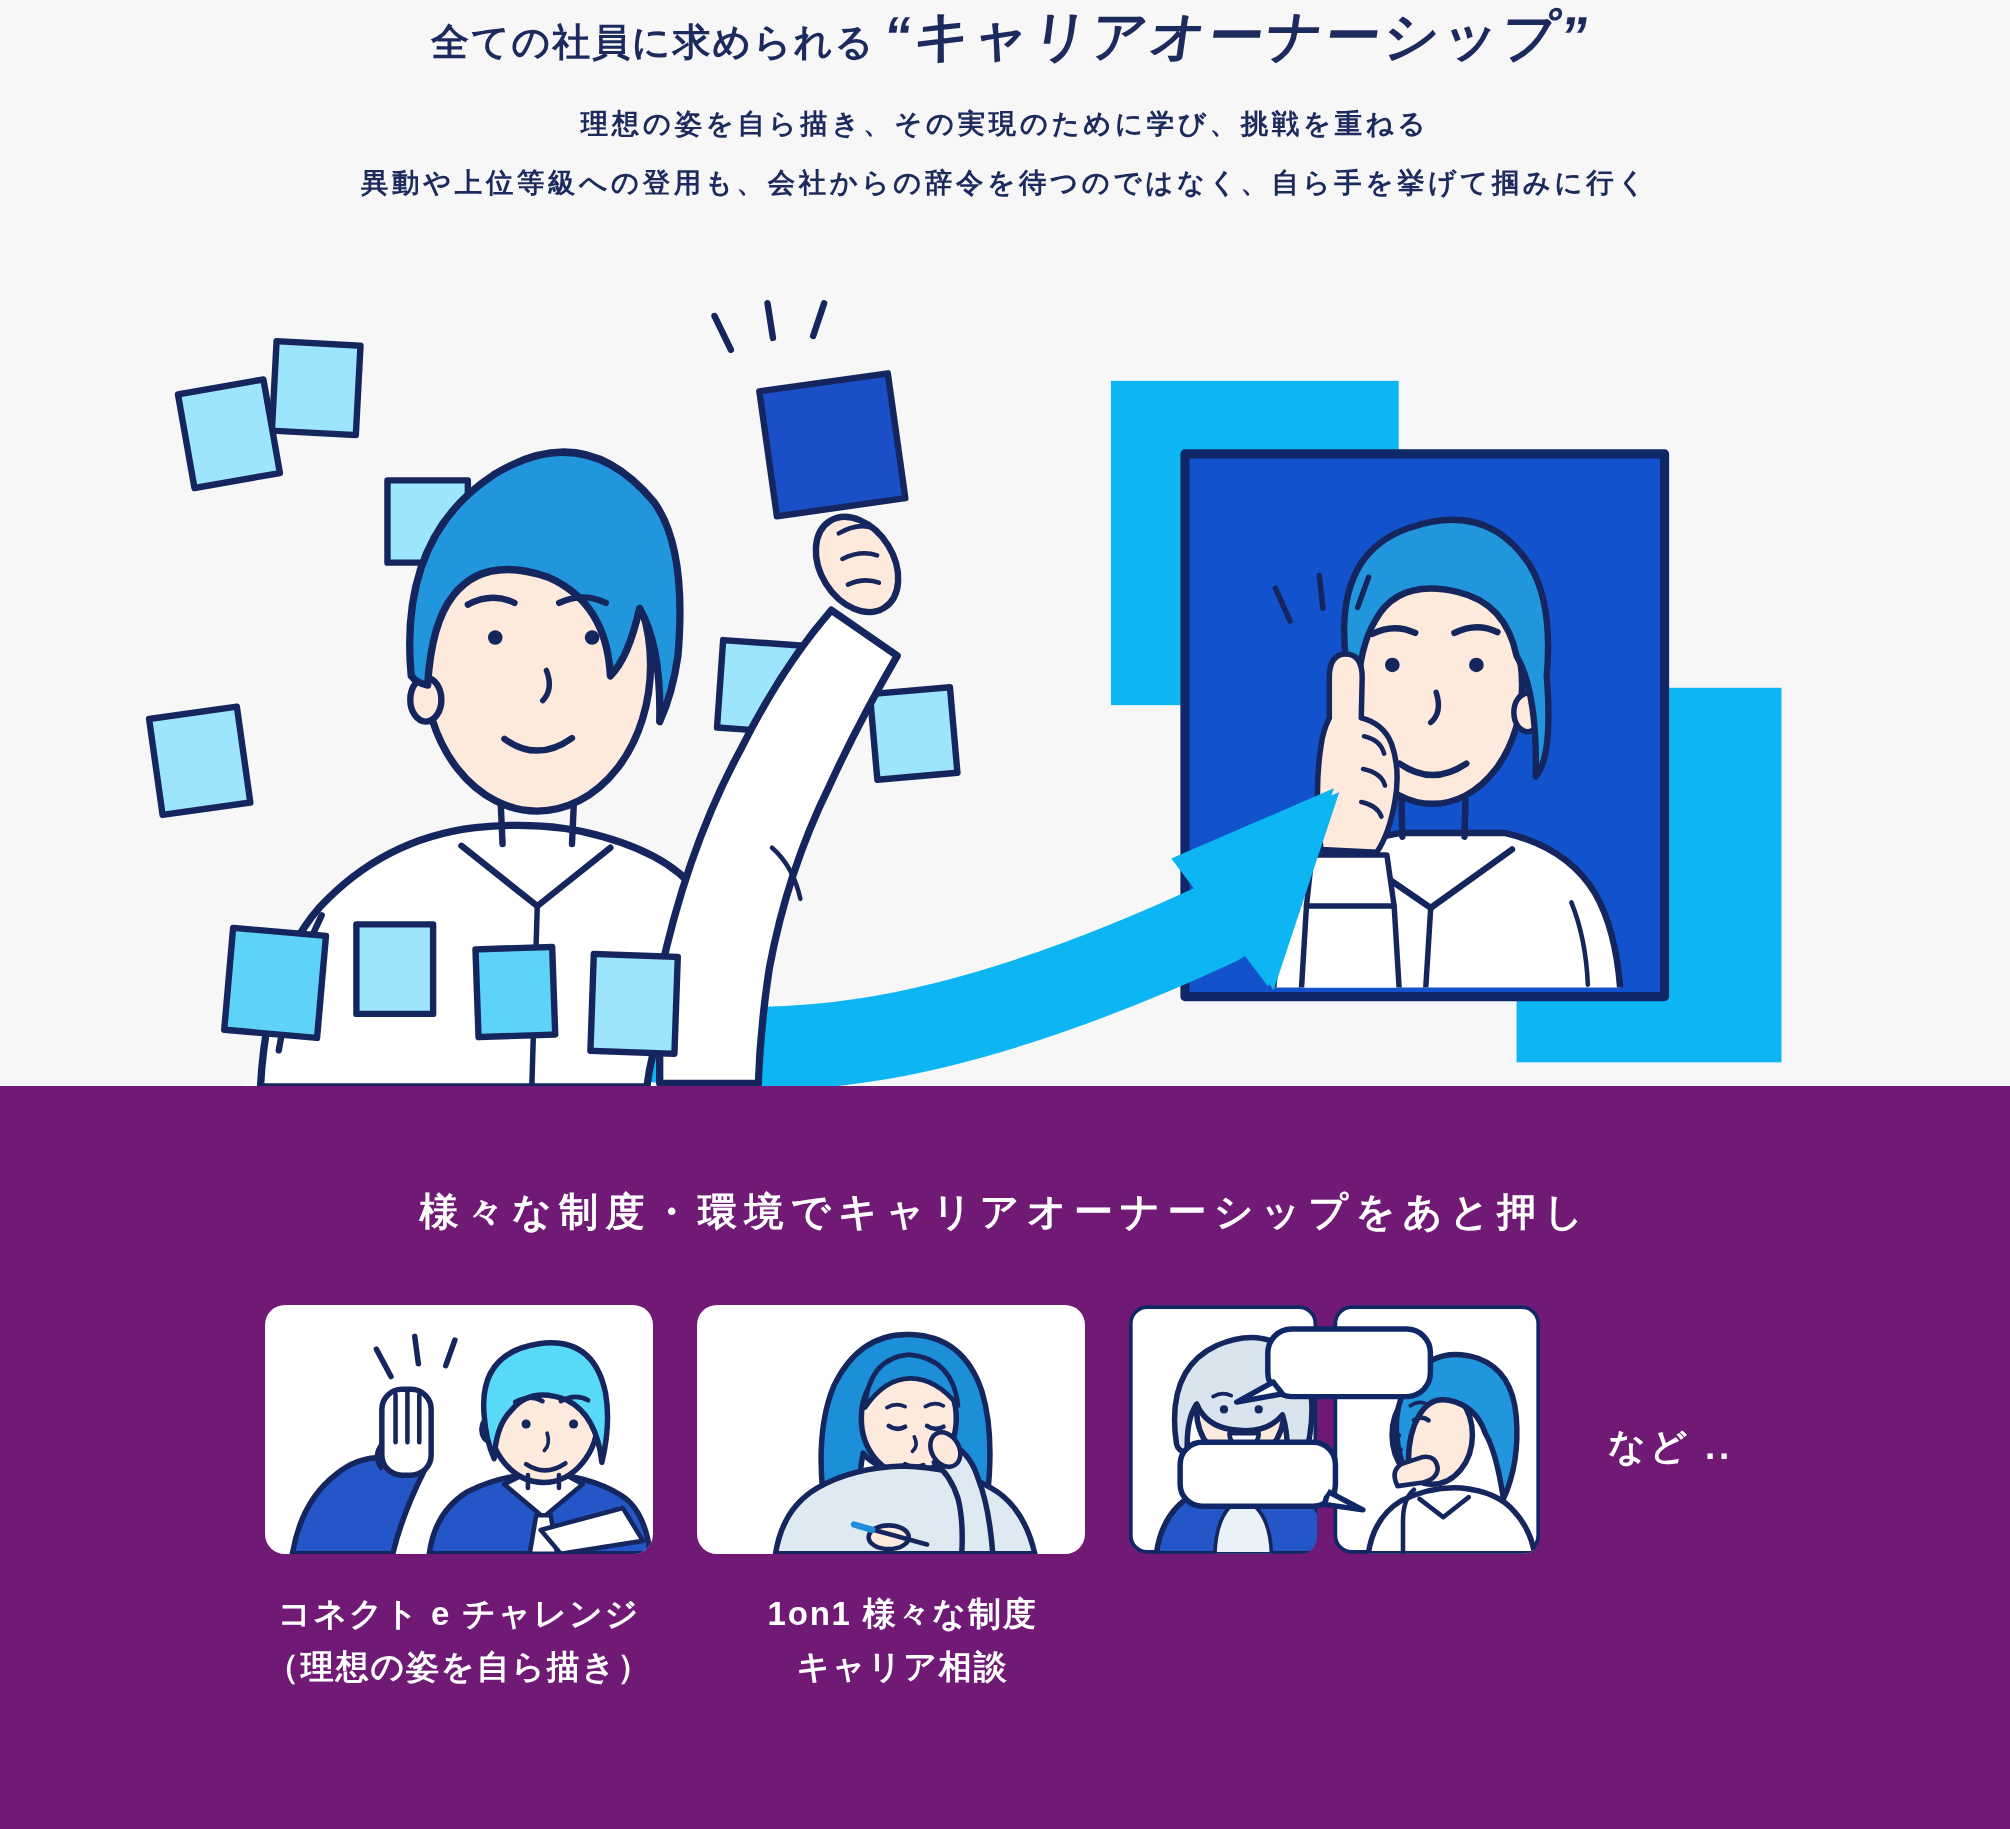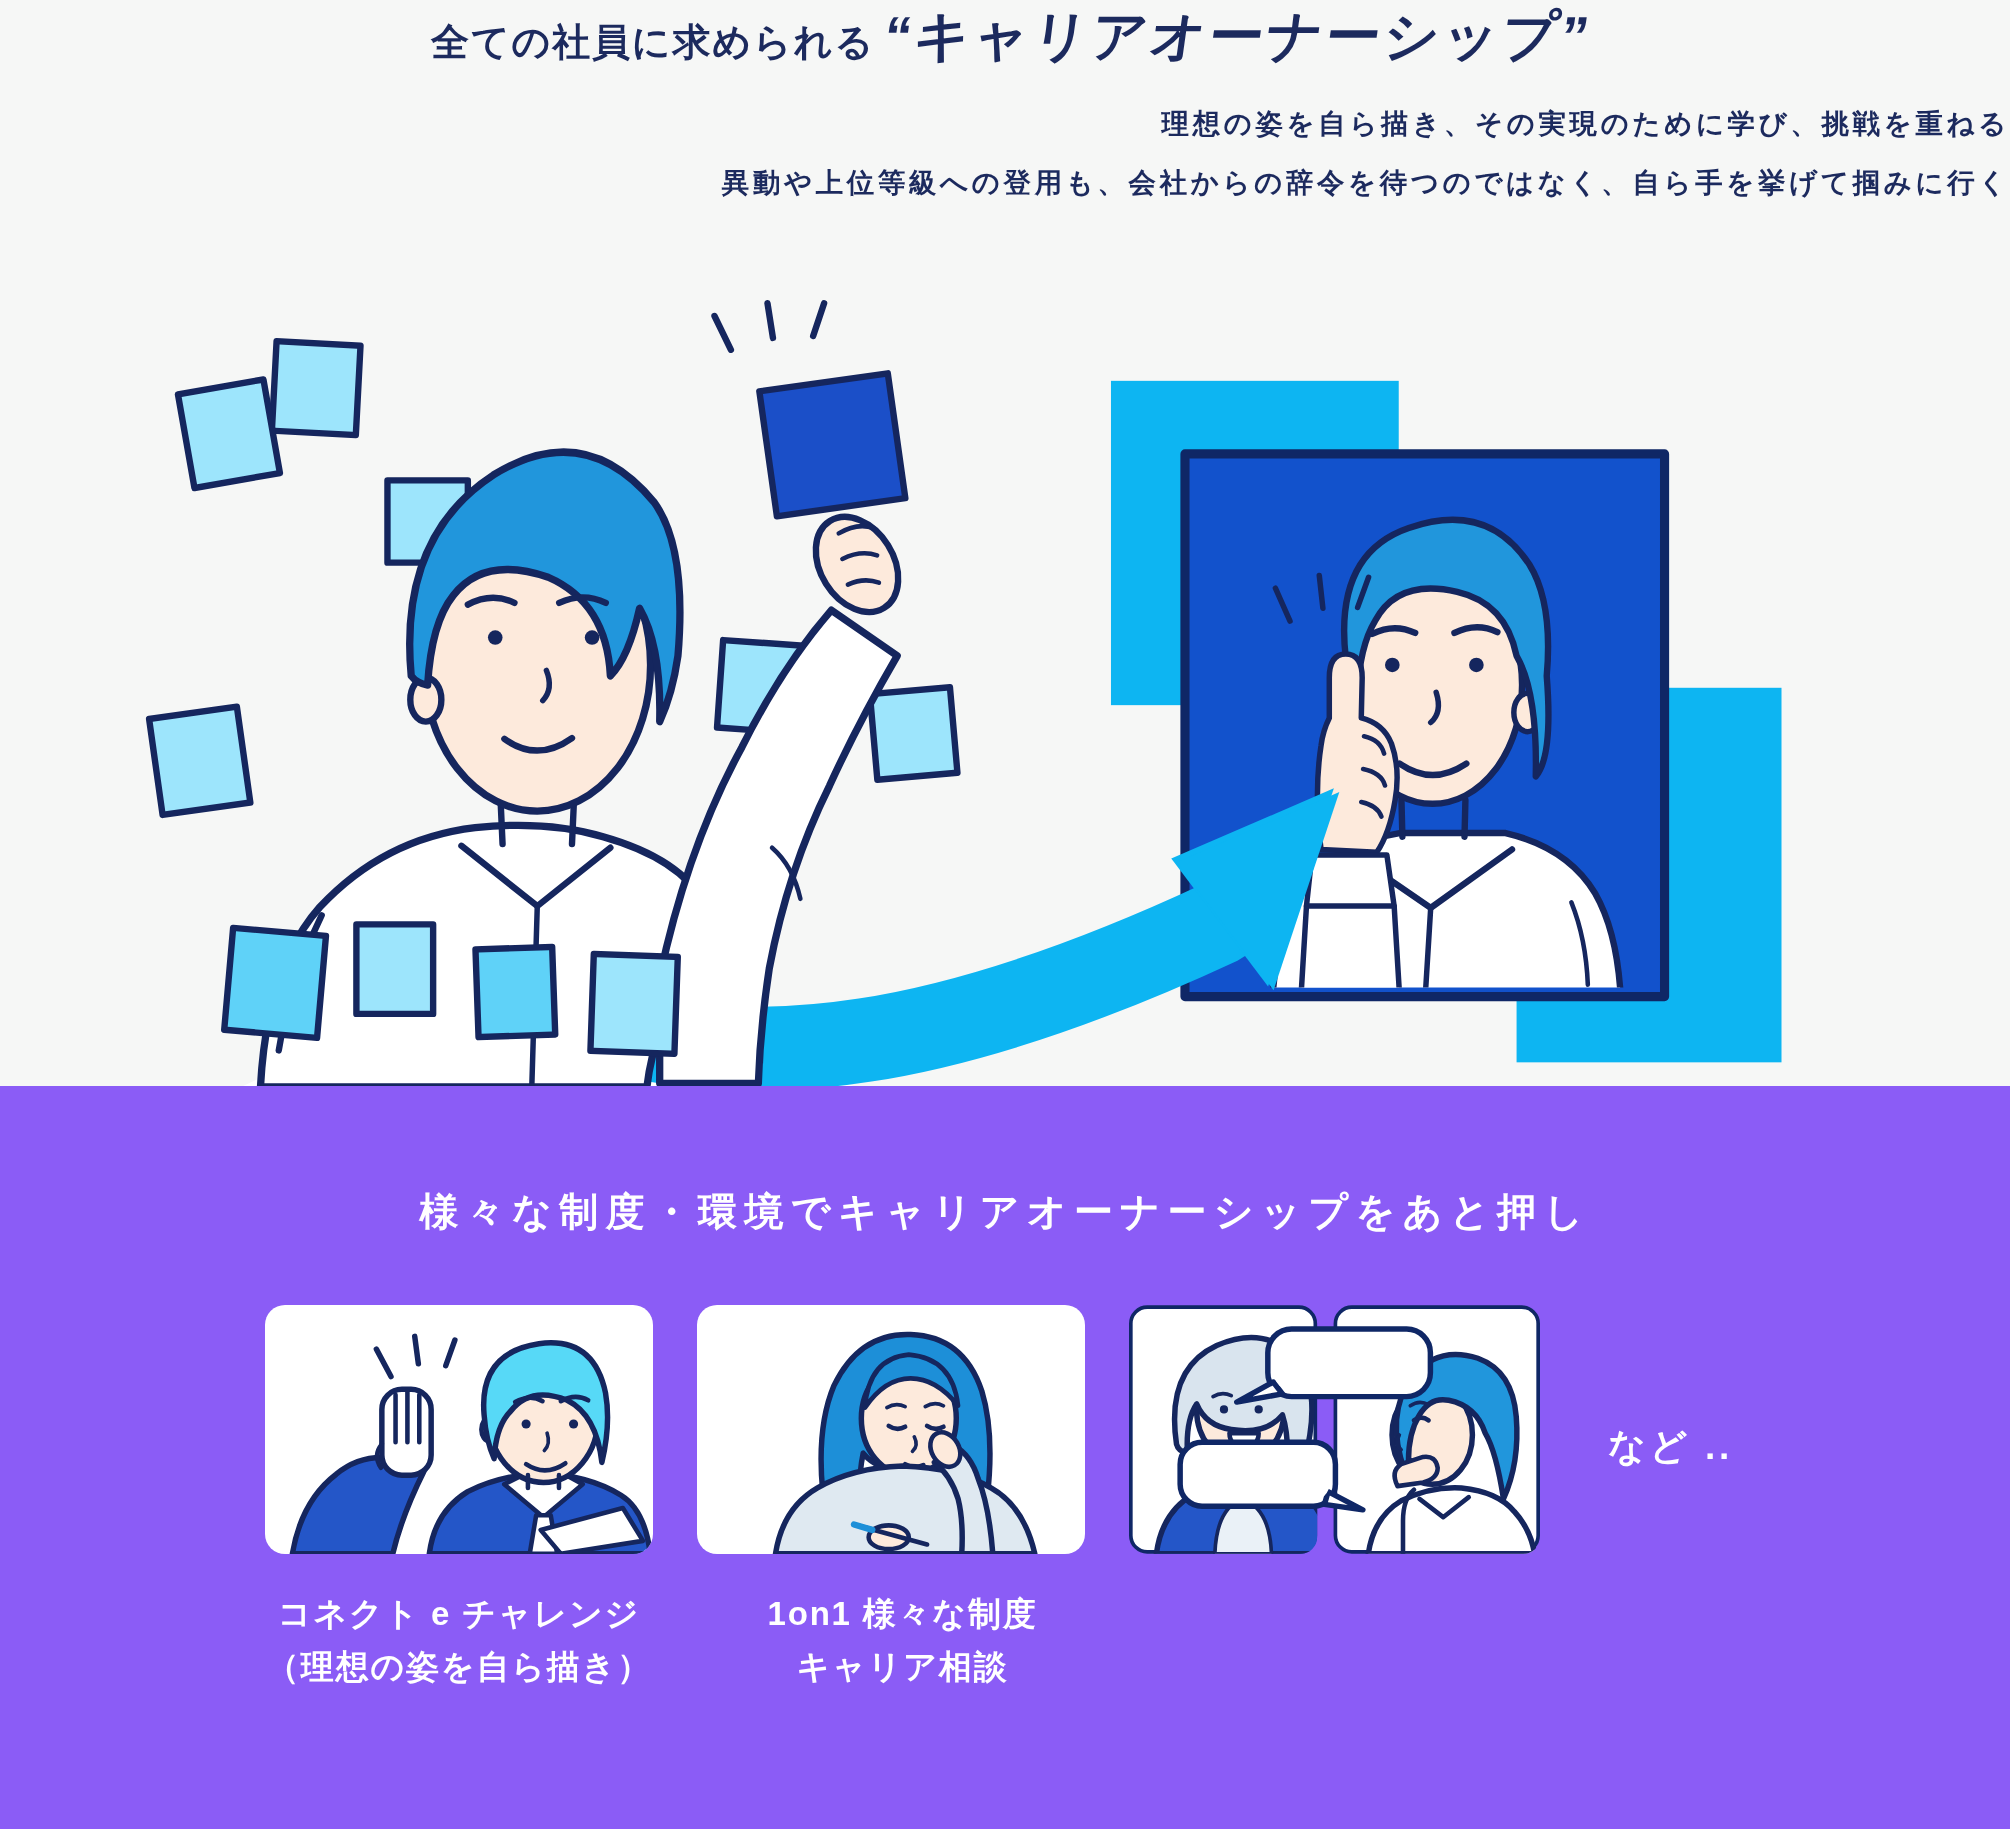--- a/index.html
+++ b/index.html
@@ -16,28 +16,28 @@
     display:flex;justify-content:center;align-items:baseline;gap:9.1px;
     white-space:nowrap;
   }
   .hero-title .prefix{font-size:38px;font-weight:700;letter-spacing:1.8px;margin-left:12px;}
   .hero-title .quoted{
     font-size:55px;font-weight:800;letter-spacing:2.7px;
     transform:skewX(-8deg);display:inline-block;
   }
   .hero-desc{
     position:absolute;top:95px;left:0;width:100%;
-    text-align:right;font-size:27.4px;font-weight:600;
+    text-align:center;font-size:27.4px;font-weight:600;
     letter-spacing:3.7px;line-height:2.15;
   }
   .hero-art{position:absolute;top:263px;left:0;width:2010px;height:824px;}
   
   .support{
     position:absolute;left:0;top:1086px;width:100%;height:744px;
-    background:#8b5cf6;
+    background:#701a75;
   }
   .support-title{
     position:absolute;top:99px;left:0;width:100%;
     text-align:center;color:#ffffff;font-size:39px;font-weight:700;
     letter-spacing:7.3px;white-space:nowrap;
   }
   .cards-row{
     position:absolute;left:265px;top:219px;
     display:flex;align-items:flex-start;gap:44px;
   }

